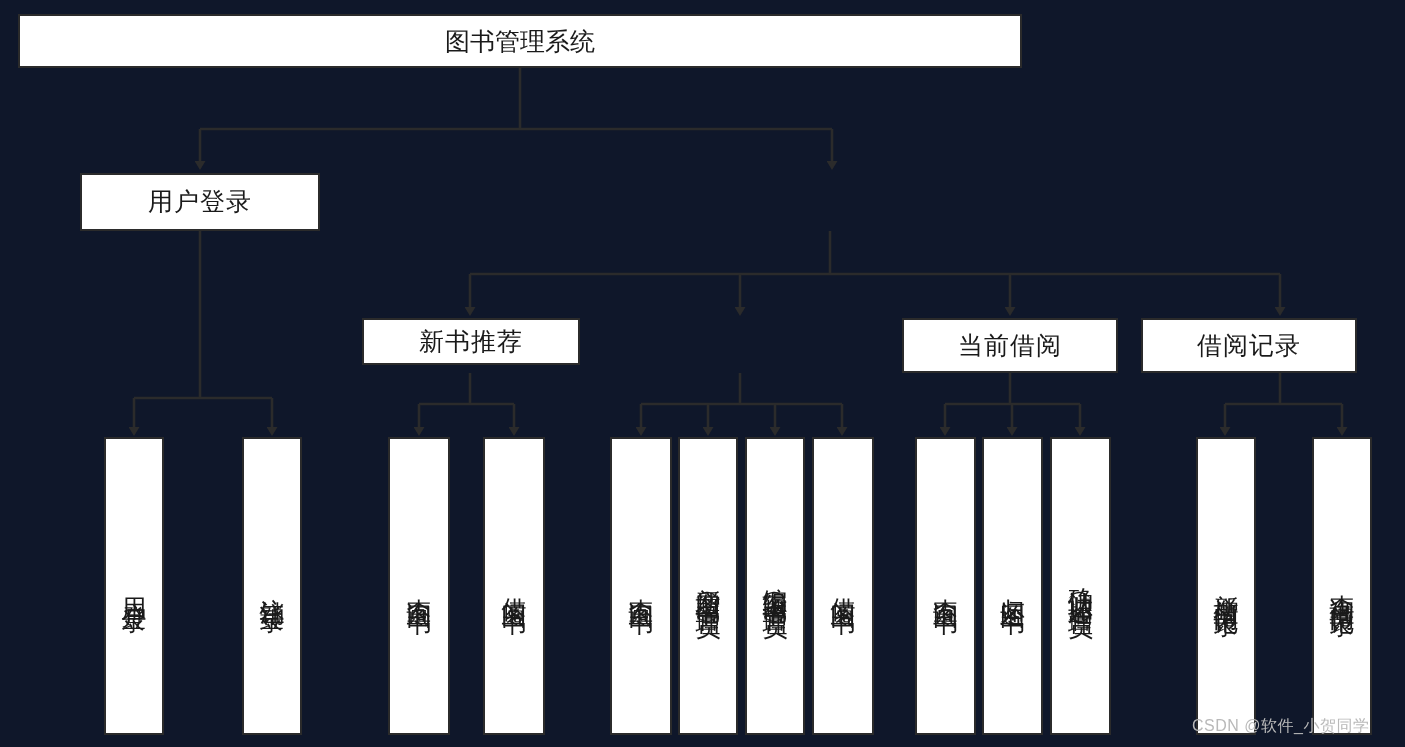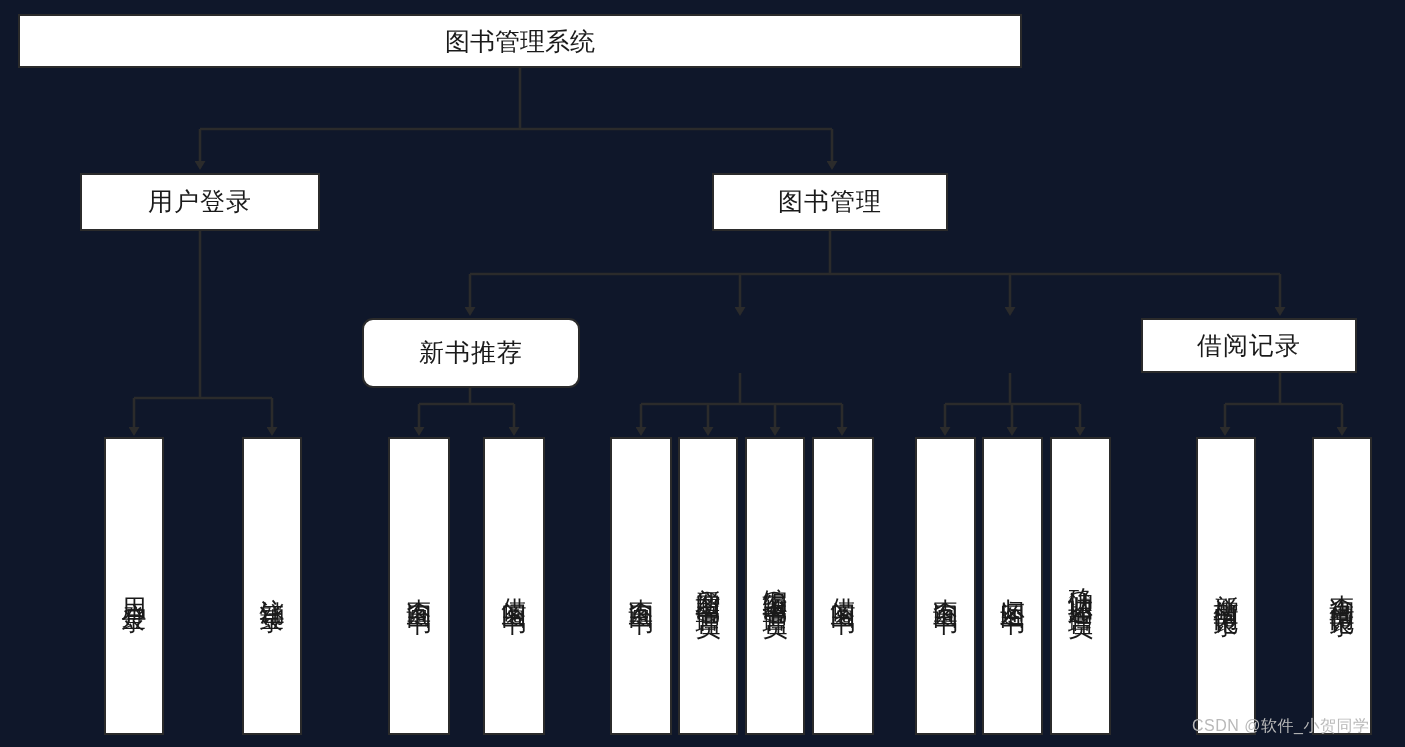--- a/index.html
+++ b/index.html
@@ -121,23 +121,23 @@
       <path d="M1280,373 L1280,404"></path>
       <path d="M1225,404 L1342,404"></path>
       <path d="M1225,404 L1225,428" marker-end="url(#arrow)"></path>
       <path d="M1342,404 L1342,428" marker-end="url(#arrow)"></path>
     </g>
   </svg>
 
   <div class="node root" style="left:18px; top:14px; width:1004px; height:54px;">图书管理系统</div>
 
   <div class="node horiz" style="left:80px; top:173px; width:240px; height:58px;">用户登录</div>
-  <div class="node horiz" style="left:712px; top:173px; width:236px; height:58px;">图书管理</div>
 
-  <div class="node horiz" style="left:362px; top:318px; width:218px; height:70px;border-radius:11px;">新书推荐</div>
+  <div class="node horiz" style="left:362px; top:318px; width:218px; height:47px;">新书推荐</div>
+  <div class="node horiz" style="left:902px; top:318px; width:216px; height:55px;">当前借阅</div>
   <div class="node horiz" style="left:1141px; top:318px; width:216px; height:55px;">借阅记录</div>
 
   <div class="node leaf" style="left:104px; top:437px; width:60px; height:298px;">
     <span class="vtext">用户登录</span>
   </div>
   <div class="node leaf" style="left:242px; top:437px; width:60px; height:298px;">
     <span class="vtext">注销登录</span>
   </div>
 
   <div class="node leaf" style="left:388px; top:437px; width:62px; height:298px;">

